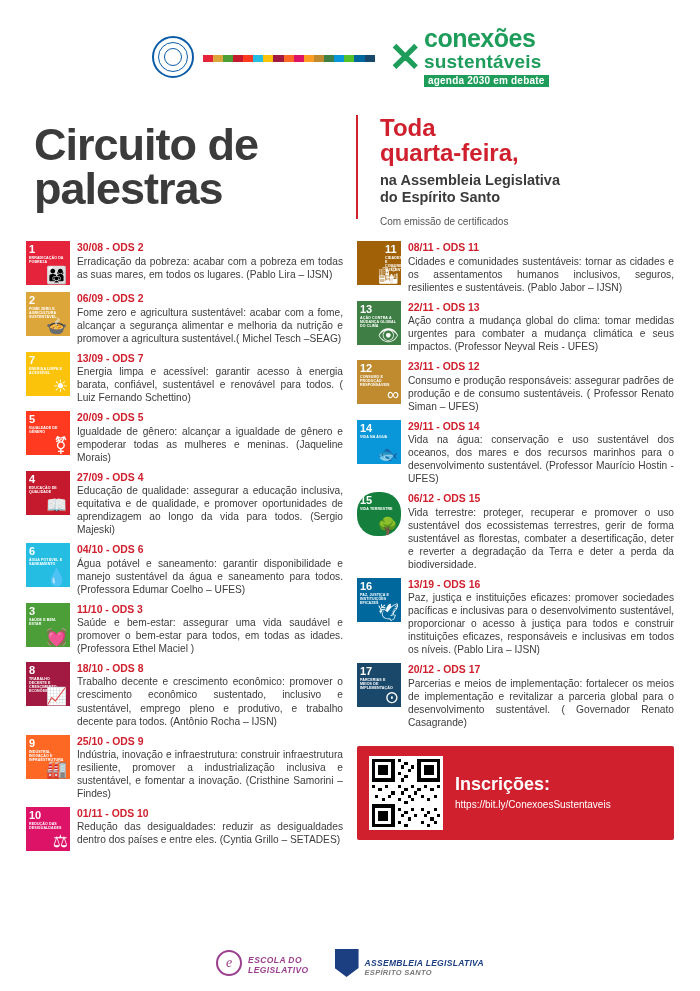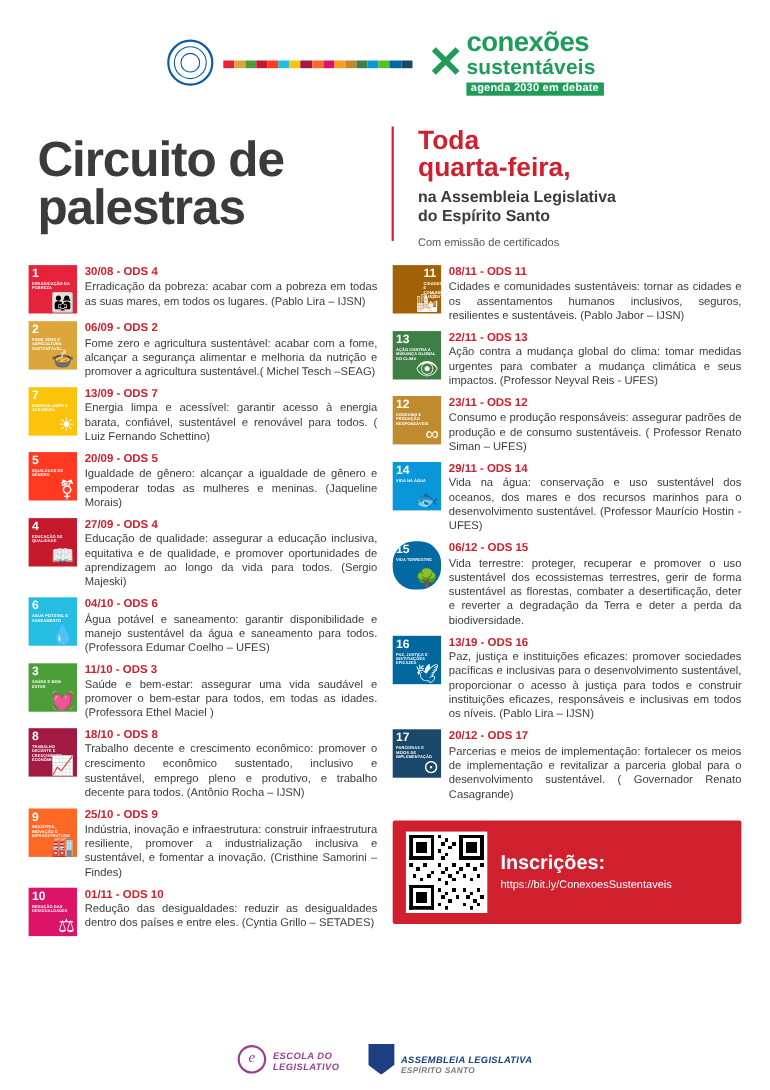--- a/index.html
+++ b/index.html
@@ -224,21 +224,21 @@
 </div>
 
 <div class="columns">
   <div class="col" id="col-left">
       <div class="entry">
         <div class="icon" style="background: rgb(229, 36, 59);">
           <div class="num">1</div>
           <div class="lbl">ERRADICAÇÃO DA POBREZA</div>
           <div class="glyph">👨‍👩‍👧</div>
         </div>
-        <div class="etext"><span class="etitle">30/08 - ODS 4</span><br><span class="ebody">Erradicação da pobreza: acabar com a pobreza em todas as suas mares, em todos os lugares. (Pablo Lira – IJSN)</span></div>
+        <div class="etext"><span class="etitle">30/08 - ODS 2</span><br><span class="ebody">Erradicação da pobreza: acabar com a pobreza em todas as suas mares, em todos os lugares. (Pablo Lira – IJSN)</span></div>
       </div>
       <div class="entry">
         <div class="icon" style="background: rgb(221, 166, 58);">
           <div class="num">2</div>
           <div class="lbl">FOME ZERO E AGRICULTURA SUSTENTÁVEL</div>
           <div class="glyph">🍲</div>
         </div>
         <div class="etext"><span class="etitle">06/09 - ODS 2</span><br><span class="ebody">Fome zero e agricultura sustentável: acabar com a fome, alcançar a segurança alimentar e melhoria da nutrição e promover a agricultura sustentável.( Michel Tesch –SEAG)</span></div>
       </div>
       <div class="entry">
@@ -333,21 +333,21 @@
       </div>
       <div class="entry">
         <div class="icon" style="background: rgb(10, 151, 217);">
           <div class="num">14</div>
           <div class="lbl">VIDA NA ÁGUA</div>
           <div class="glyph">🐟</div>
         </div>
         <div class="etext"><span class="etitle">29/11 - ODS 14</span><br><span class="ebody">Vida na água: conservação e uso sustentável dos oceanos, dos mares e dos recursos marinhos para o desenvolvimento sustentável.  (Professor Maurício Hostin - UFES)</span></div>
       </div>
       <div class="entry">
-        <div class="icon" style="background: #0369a1; border-radius: 20px;">
+        <div class="icon" style="background: #15803d; border-radius: 20px;">
           <div class="num">15</div>
           <div class="lbl">VIDA TERRESTRE</div>
           <div class="glyph">🌳</div>
         </div>
         <div class="etext"><span class="etitle">06/12 - ODS 15</span><br><span class="ebody">Vida terrestre: proteger, recuperar e promover o uso sustentável dos ecossistemas terrestres, gerir de forma sustentável as florestas, combater a desertificação, deter e reverter a degradação da Terra e deter a perda da biodiversidade.</span></div>
       </div>
       <div class="entry">
         <div class="icon" style="background: rgb(0, 104, 157);">
           <div class="num">16</div>
           <div class="lbl">PAZ, JUSTIÇA E INSTITUIÇÕES EFICAZES</div>

